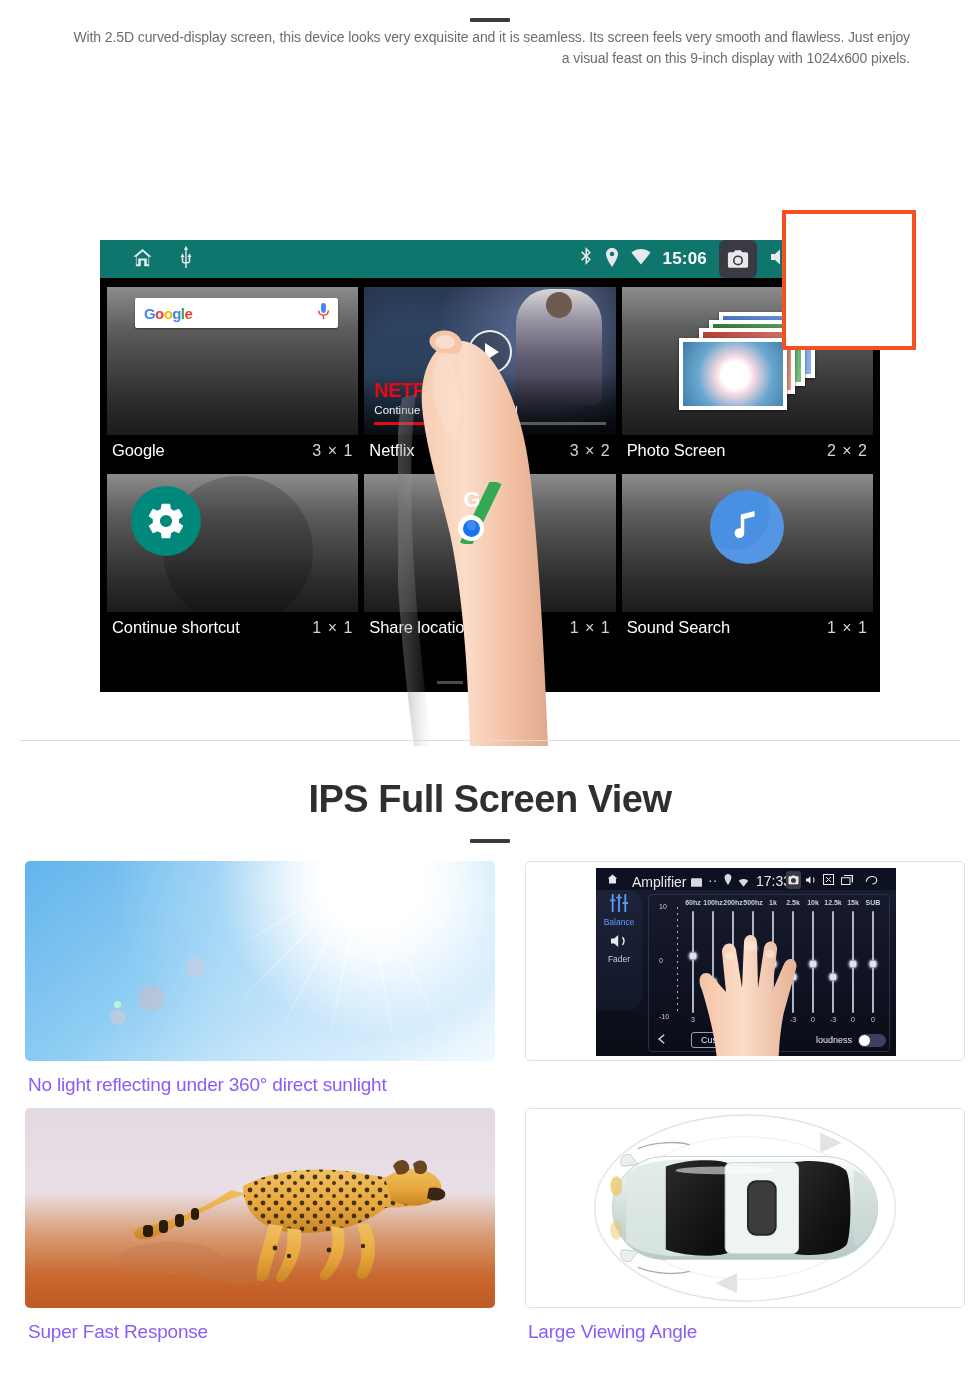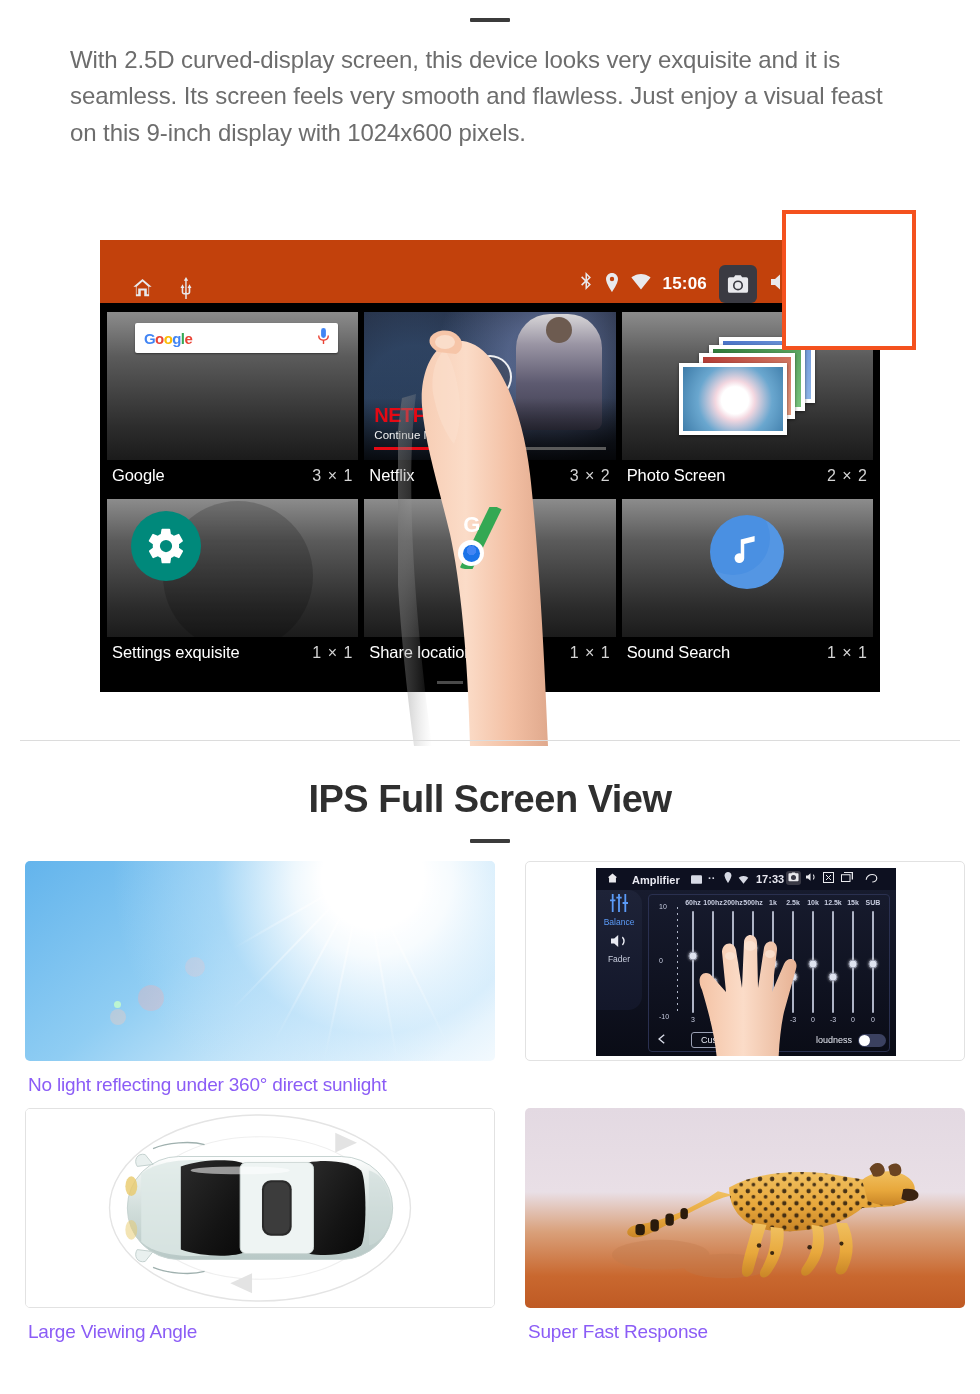--- a/index.html
+++ b/index.html
@@ -23,41 +23,41 @@
     line-height: 1.15;
   }
   .rule {
     width: 40px; height: 4px;
     background: #3b3b3b;
     margin: 18px auto 0;
     border-radius: 1px;
   }
   .lead {
     width: 840px;
-    margin: 20px auto 0;
-    text-align: left;
-    font-size: 24px;
+    margin: 5px auto 0;
+    text-align: right;
+    font-size: 14px;
     line-height: 1.52;
     color: #6d6d6d;
     letter-spacing: -0.1px;
   }
 
   
   .device {
     position: absolute;
     left: 100px; top: 222px;
     width: 780px; height: 452px;
     background: #000;
     overflow: hidden;
   }
   .statusbar {
     position: relative;
-    height: 63px;
-    background: #c2410c;
-    display: flex; align-items: flex-end;
+    height: 38px;
+    background: #0f766e;
+    display: flex; align-items: center;
   }
   .sb-left { display: flex; align-items: center; gap: 24px; margin-left: 30px; }
   .sb-right { position: absolute; right: 18px; display: flex; align-items: center; gap: 12px; }
   .sb-ic { fill: #e9e9ed; }
   .sb-time { color: #fff; font-size: 17px; font-weight: bold; letter-spacing: 0.2px; }
   .sb-cam {
     width: 38px; height: 38px; border-radius: 6px;
     background: #3a3a42;
     display: flex; align-items: center; justify-content: center;
   }
@@ -239,21 +239,21 @@
   .ray{ position:absolute; left:72%; top:6%; width:2px; height:190px; background:linear-gradient(180deg,rgba(255,255,255,.85),rgba(255,255,255,0)); transform-origin: top center; }
   .flare{ position:absolute; border-radius:50%; }
   .f1{ left:24%; top:62%; width:26px;height:26px; background:rgba(255,170,170,.30); }
   .f2{ left:18%; top:74%; width:16px;height:16px; background:rgba(255,200,180,.35); }
   .f3{ left:34%; top:48%; width:20px;height:20px; background:rgba(255,190,190,.25); }
   .f4{ left:19%; top:70%; width:7px;height:7px; background:rgba(200,255,200,.8); }
 
   
   .amp{ position:absolute; left:70px; top:6px; width:300px; height:188px; background:#0a0c16; overflow:hidden; }
   .amp-sb{ height:22px; background:#0d1020; display:flex;align-items:center; position:relative; }
-  .amp-sb .t{ color:#e8e8f0; font-size:11px; font-weight:bold; position:absolute; }
+  .amp-sb .t{ color:#e8e8f0; font-size:14px; font-weight:normal; position:absolute; }
   .amp-body{ position:relative; height:166px;
     background: linear-gradient(180deg,#171b2e 0%, #0f1220 60%, #0a0c16 100%); }
   .amp-side{ position:absolute; left:0; top:0; width:46px; height:120px;
     background:linear-gradient(180deg,#1e2338,#13172a); border-radius:0 14px 14px 0; text-align:center; }
   .amp-side .lb{ font-size:8.5px; color:#5b9bf8; margin-top:1px; }
   .amp-side .lb2{ font-size:8.5px; color:#c9cede; margin-top:1px; }
   .amp-panel{ position:absolute; left:52px; right:6px; top:4px; bottom:4px;
     border:1px solid #2a3050; border-radius:4px; }
   .bands{ position:absolute; left:34px; right:6px; top:4px; display:flex; justify-content:space-between; }
   .band{ width:21px; text-align:center; }
@@ -407,21 +407,21 @@
         <div class="wcell">
           <div class="wthumb">
             <div class="gear-ghost"></div>
             <div class="gear-circ">
               <svg width="42" height="42" viewBox="0 0 24 24" fill="#ffffff">
                   <path d="M19.4 13a7.8 7.8 0 0 0 .1-1 7.8 7.8 0 0 0-.1-1l2.1-1.6a.5.5 0 0 0 .1-.6l-2-3.5a.5.5 0 0 0-.6-.2l-2.5 1a7.3 7.3 0 0 0-1.7-1l-.4-2.6a.5.5 0 0 0-.5-.4h-4a.5.5 0 0 0-.5.4l-.4 2.6a7.3 7.3 0 0 0-1.7 1l-2.5-1a.5.5 0 0 0-.6.2l-2 3.5a.5.5 0 0 0 .1.6L4.5 11a7.8 7.8 0 0 0 0 2l-2.1 1.6a.5.5 0 0 0-.1.6l2 3.5a.5.5 0 0 0 .6.2l2.5-1a7.3 7.3 0 0 0 1.7 1l.4 2.6a.5.5 0 0 0 .5.4h4a.5.5 0 0 0 .5-.4l.4-2.6a7.3 7.3 0 0 0 1.7-1l2.5 1a.5.5 0 0 0 .6-.2l2-3.5a.5.5 0 0 0-.1-.6L19.4 13zM12 15.5A3.5 3.5 0 1 1 15.5 12 3.5 3.5 0 0 1 12 15.5z"></path>
                 </svg>
             </div>
           </div>
           <div class="wlabel">
-            <span>Settings exquisite</span>
+            <span>Continue shortcut</span>
             <span class="wsize">1 × 1</span>
           </div>
         </div>
 
         <div class="wcell">
           <div class="wthumb">
             <div class="maps">
               <div class="maps-road"></div>
               <div class="maps-g">G</div>
               <div class="maps-pin">
@@ -688,62 +688,20 @@
                        L 72 14 C 74 4, 86 6, 85 16 L 80 58
                        L 92 30 C 96 21, 107 25, 104 35 L 92 78
                        C 88 96, 86 120, 86 150 L 26 150 C 26 120, 22 96, 10 56 Z" fill="url(#skin2)"></path>
               <ellipse cx="58" cy="12" rx="6" ry="5" fill="#fce5d5" opacity=".7"></ellipse>
               <ellipse cx="38" cy="22" rx="5" ry="4" fill="#fce5d5" opacity=".7"></ellipse>
               <ellipse cx="78" cy="20" rx="5" ry="4" fill="#fce5d5" opacity=".7"></ellipse>
             </svg>
           </div>
         </div>
       </div>
-    </div>
-
-    <div class="cell">
-      <div class="card framed">
-        <div class="carwrap">
-          <svg viewBox="0 0 440 200" style="position:absolute;inset:0;width:100%;height:100%">
-            <defs>
-              <linearGradient id="body" x1="0" y1="0" x2="0" y2="1">
-                <stop offset="0%" stop-color="#ffffff"></stop>
-                <stop offset="22%" stop-color="#e7eeec"></stop>
-                <stop offset="55%" stop-color="#cfdcd9"></stop>
-                <stop offset="100%" stop-color="#b8c8c6"></stop>
-              </linearGradient>
-              <linearGradient id="glass" x1="0" y1="0" x2="1" y2="1">
-                <stop offset="0%" stop-color="#2b2b2b"></stop>
-                <stop offset="60%" stop-color="#141414"></stop>
-                <stop offset="100%" stop-color="#080808"></stop>
-              </linearGradient>
-            </defs>
-            <ellipse cx="220" cy="100" rx="152" ry="94" fill="none" stroke="#e4e4e4" stroke-width="1.4"></ellipse>
-            <ellipse cx="220" cy="100" rx="122" ry="72" fill="none" stroke="#efefef" stroke-width="1.2"></ellipse>
-            <polygon points="296,24 318,34 296,44" fill="#e3e3e3"></polygon>
-            <polygon points="212,166 190,176 212,186" fill="#e3e3e3"></polygon>
-            <rect x="86" y="48" width="268" height="104" rx="52" fill="url(#body)" stroke="#c5d2d0" stroke-width="1"></rect>
-            <path d="M100 66 C 112 54, 140 50, 168 52 L 168 148 C 140 150, 112 146, 100 134 Z" fill="#dde8e6" opacity=".8"></path>
-            <path d="M140 58 C 162 50, 196 50, 206 56 C 214 62, 214 138, 206 144 C 196 150, 162 150, 140 142 Z" fill="url(#glass)"></path>
-            <path d="M268 54 C 290 50, 314 54, 322 62 C 328 70, 328 130, 322 138 C 314 146, 290 150, 268 146 Z" fill="url(#glass)"></path>
-            <rect x="200" y="54" width="74" height="92" rx="6" fill="#eef4f3" stroke="#cfdad8" stroke-width="1"></rect>
-            <rect x="222" y="72" width="30" height="56" rx="9" fill="#2a2a2a"></rect>
-            <rect x="224" y="74" width="26" height="52" rx="8" fill="#3c3c3c"></rect>
-            <path d="M112 40 C 126 34, 150 32, 164 36" stroke="#9fb0ae" stroke-width="1.4" fill="none"></path>
-            <path d="M112 160 C 126 166, 150 168, 164 164" stroke="#9fb0ae" stroke-width="1.4" fill="none"></path>
-            <path d="M96 58 C 92 52, 96 44, 104 46 L 112 56 Z" fill="#e9f0ef" stroke="#c3d0ce"></path>
-            <path d="M96 142 C 92 148, 96 156, 104 154 L 112 144 Z" fill="#e9f0ef" stroke="#c3d0ce"></path>
-            <ellipse cx="90" cy="78" rx="6" ry="10" fill="#e8c96a" opacity=".8"></ellipse>
-            <ellipse cx="90" cy="122" rx="6" ry="10" fill="#e8c96a" opacity=".5"></ellipse>
-            <path d="M330 62 C 344 66, 352 80, 352 100 C 352 120, 344 134, 330 138" fill="#cddad8" opacity=".6"></path>
-            <ellipse cx="200" cy="62" rx="50" ry="4" fill="#ffffff" opacity=".55"></ellipse>
-          </svg>
-        </div>
-      </div>
-      <div class="caption">Large Viewing Angle</div>
     </div>
 
     <div class="cell">
       <div class="card">
         <div class="cheetah"></div>
         <svg viewBox="0 0 470 200" style="position:absolute;inset:0;width:100%;height:100%">
           <defs>
             <linearGradient id="fur" x1="0" y1="0" x2="0" y2="1">
               <stop offset="0%" stop-color="#f0c060"></stop>
               <stop offset="55%" stop-color="#e8a83c"></stop>
@@ -789,14 +747,56 @@
             <circle cx="250" cy="140" r="2.4"></circle>
               <circle cx="264" cy="148" r="2.2"></circle>
             <circle cx="304" cy="142" r="2.4"></circle>
               <circle cx="338" cy="138" r="2.2"></circle>
           </g>
         </svg>
       </div>
       <div class="caption">Super Fast Response</div>
     </div>
 
+    <div class="cell">
+      <div class="card framed">
+        <div class="carwrap">
+          <svg viewBox="0 0 440 200" style="position:absolute;inset:0;width:100%;height:100%">
+            <defs>
+              <linearGradient id="body" x1="0" y1="0" x2="0" y2="1">
+                <stop offset="0%" stop-color="#ffffff"></stop>
+                <stop offset="22%" stop-color="#e7eeec"></stop>
+                <stop offset="55%" stop-color="#cfdcd9"></stop>
+                <stop offset="100%" stop-color="#b8c8c6"></stop>
+              </linearGradient>
+              <linearGradient id="glass" x1="0" y1="0" x2="1" y2="1">
+                <stop offset="0%" stop-color="#2b2b2b"></stop>
+                <stop offset="60%" stop-color="#141414"></stop>
+                <stop offset="100%" stop-color="#080808"></stop>
+              </linearGradient>
+            </defs>
+            <ellipse cx="220" cy="100" rx="152" ry="94" fill="none" stroke="#e4e4e4" stroke-width="1.4"></ellipse>
+            <ellipse cx="220" cy="100" rx="122" ry="72" fill="none" stroke="#efefef" stroke-width="1.2"></ellipse>
+            <polygon points="296,24 318,34 296,44" fill="#e3e3e3"></polygon>
+            <polygon points="212,166 190,176 212,186" fill="#e3e3e3"></polygon>
+            <rect x="86" y="48" width="268" height="104" rx="52" fill="url(#body)" stroke="#c5d2d0" stroke-width="1"></rect>
+            <path d="M100 66 C 112 54, 140 50, 168 52 L 168 148 C 140 150, 112 146, 100 134 Z" fill="#dde8e6" opacity=".8"></path>
+            <path d="M140 58 C 162 50, 196 50, 206 56 C 214 62, 214 138, 206 144 C 196 150, 162 150, 140 142 Z" fill="url(#glass)"></path>
+            <path d="M268 54 C 290 50, 314 54, 322 62 C 328 70, 328 130, 322 138 C 314 146, 290 150, 268 146 Z" fill="url(#glass)"></path>
+            <rect x="200" y="54" width="74" height="92" rx="6" fill="#eef4f3" stroke="#cfdad8" stroke-width="1"></rect>
+            <rect x="222" y="72" width="30" height="56" rx="9" fill="#2a2a2a"></rect>
+            <rect x="224" y="74" width="26" height="52" rx="8" fill="#3c3c3c"></rect>
+            <path d="M112 40 C 126 34, 150 32, 164 36" stroke="#9fb0ae" stroke-width="1.4" fill="none"></path>
+            <path d="M112 160 C 126 166, 150 168, 164 164" stroke="#9fb0ae" stroke-width="1.4" fill="none"></path>
+            <path d="M96 58 C 92 52, 96 44, 104 46 L 112 56 Z" fill="#e9f0ef" stroke="#c3d0ce"></path>
+            <path d="M96 142 C 92 148, 96 156, 104 154 L 112 144 Z" fill="#e9f0ef" stroke="#c3d0ce"></path>
+            <ellipse cx="90" cy="78" rx="6" ry="10" fill="#e8c96a" opacity=".8"></ellipse>
+            <ellipse cx="90" cy="122" rx="6" ry="10" fill="#e8c96a" opacity=".5"></ellipse>
+            <path d="M330 62 C 344 66, 352 80, 352 100 C 352 120, 344 134, 330 138" fill="#cddad8" opacity=".6"></path>
+            <ellipse cx="200" cy="62" rx="50" ry="4" fill="#ffffff" opacity=".55"></ellipse>
+          </svg>
+        </div>
+      </div>
+      <div class="caption">Large Viewing Angle</div>
+    </div>
+
   </div>
 </div>
 
 </body></html>

